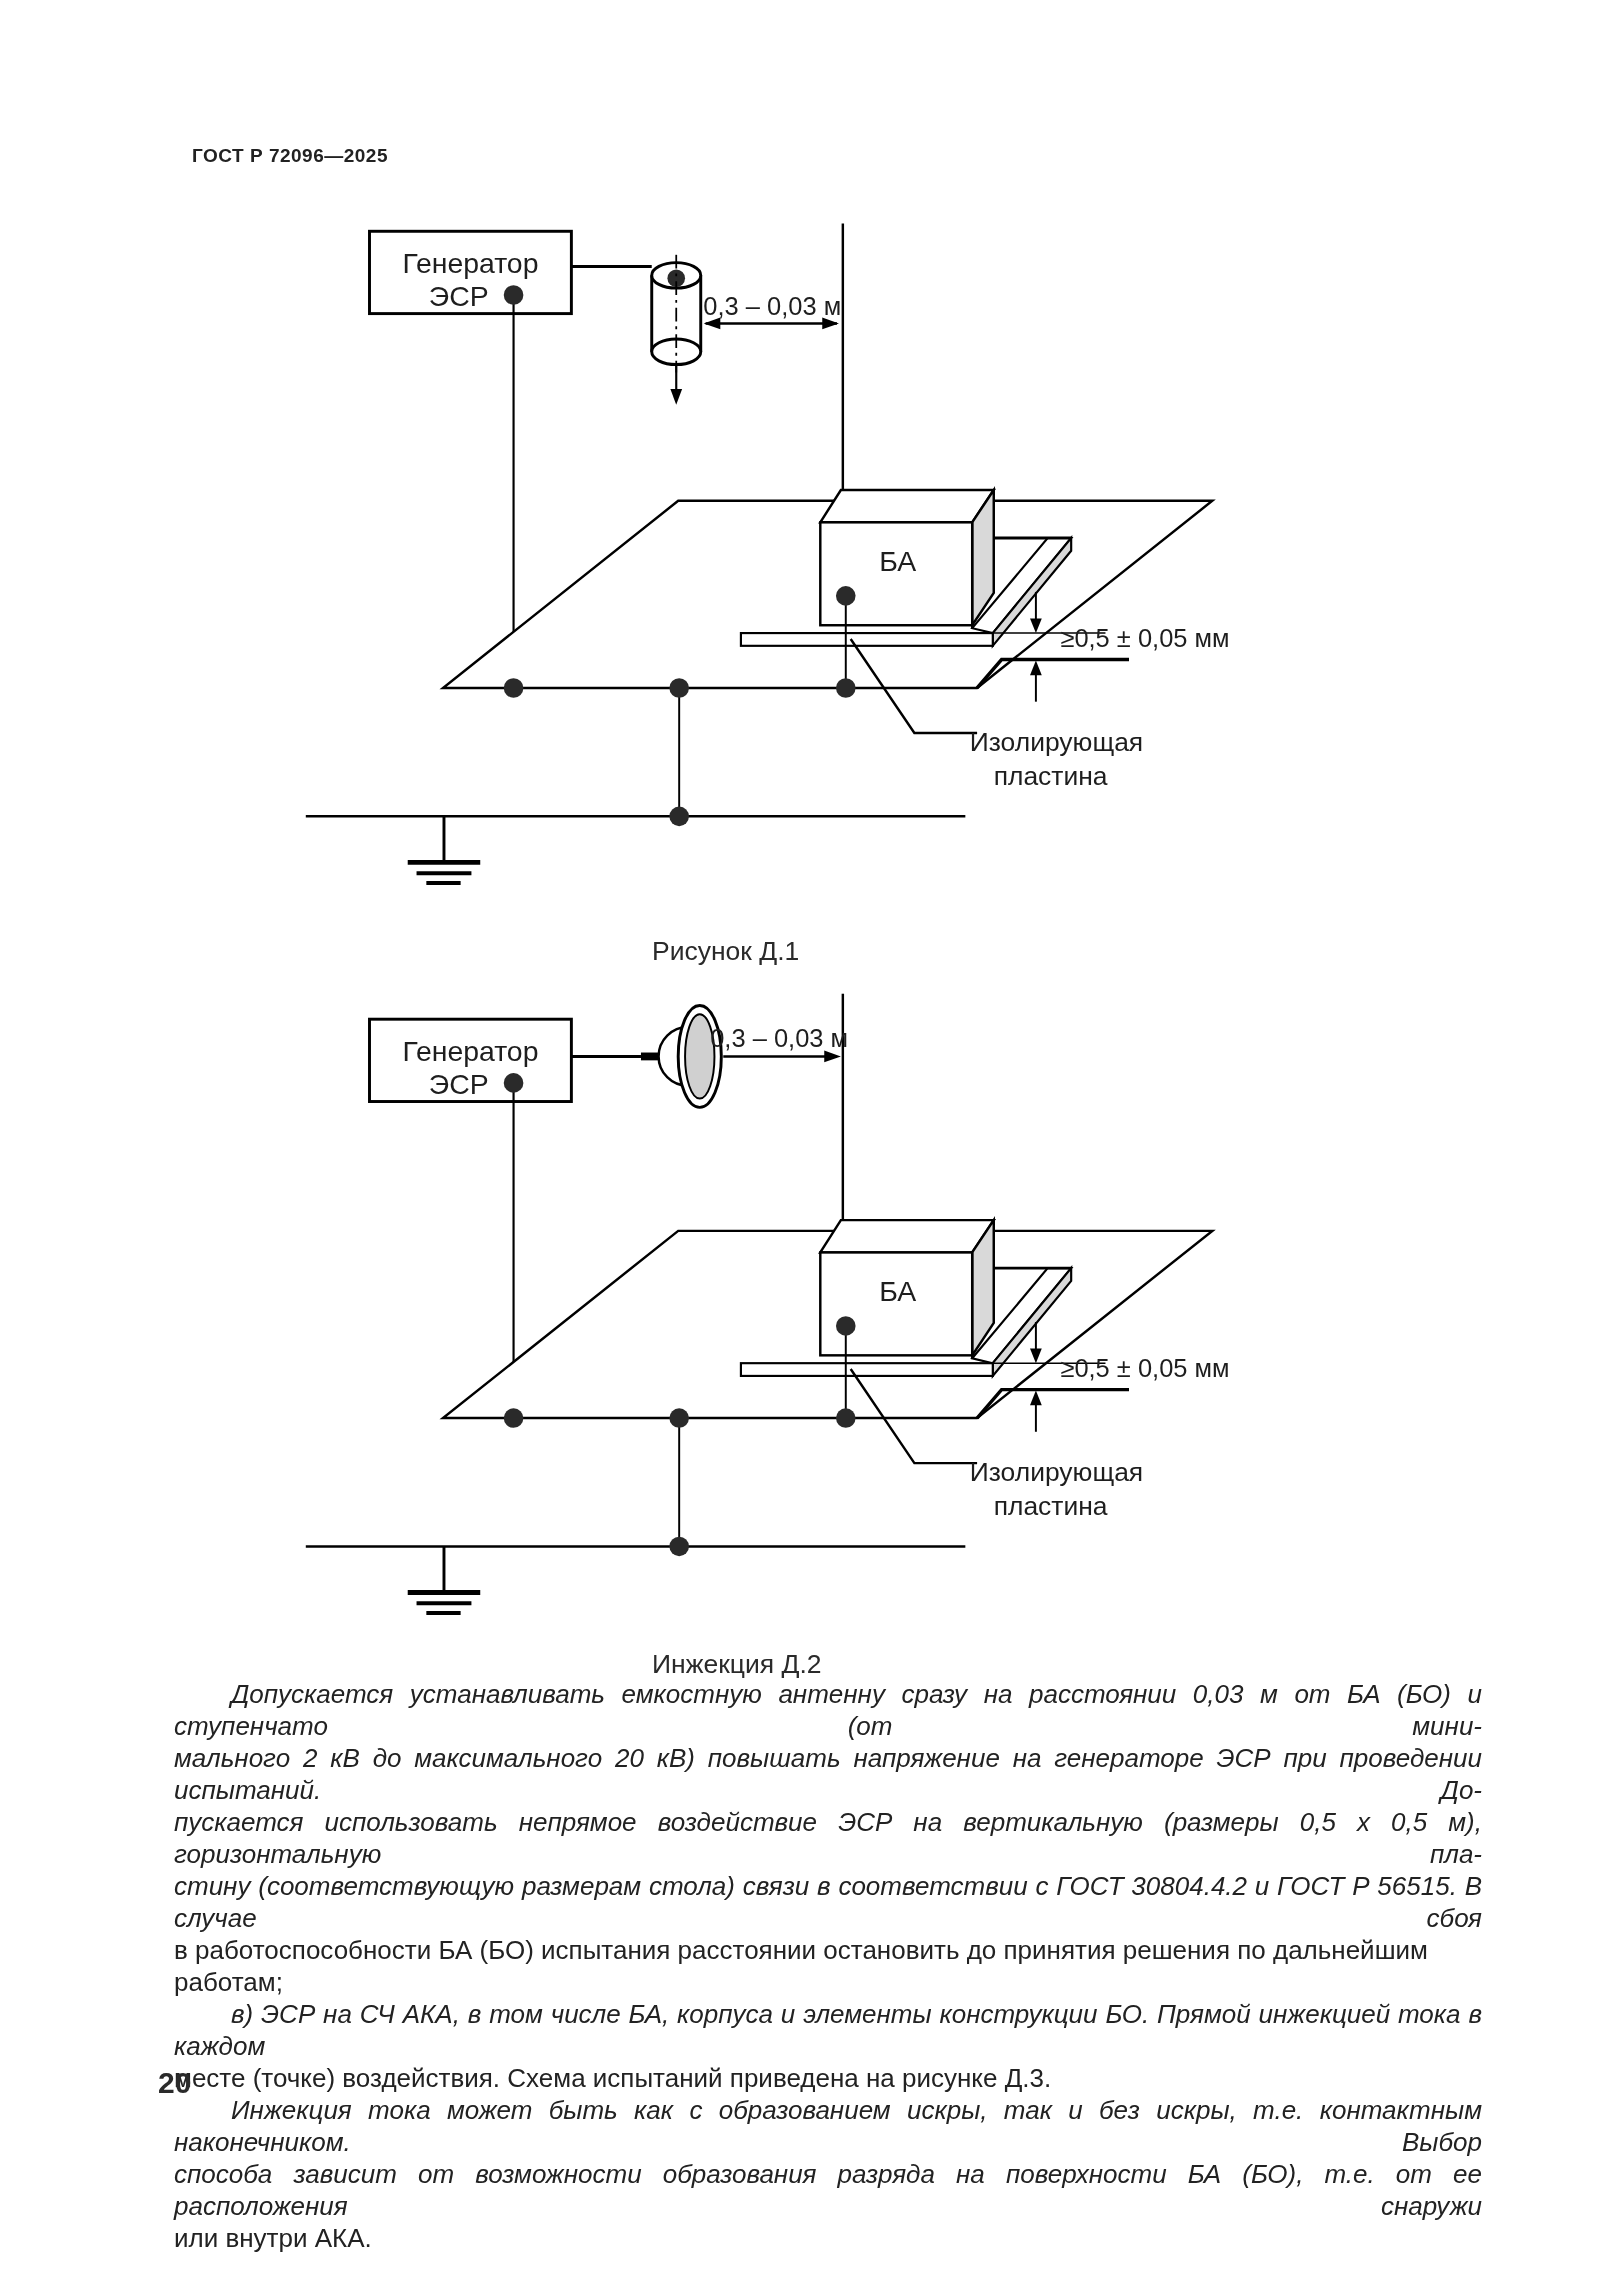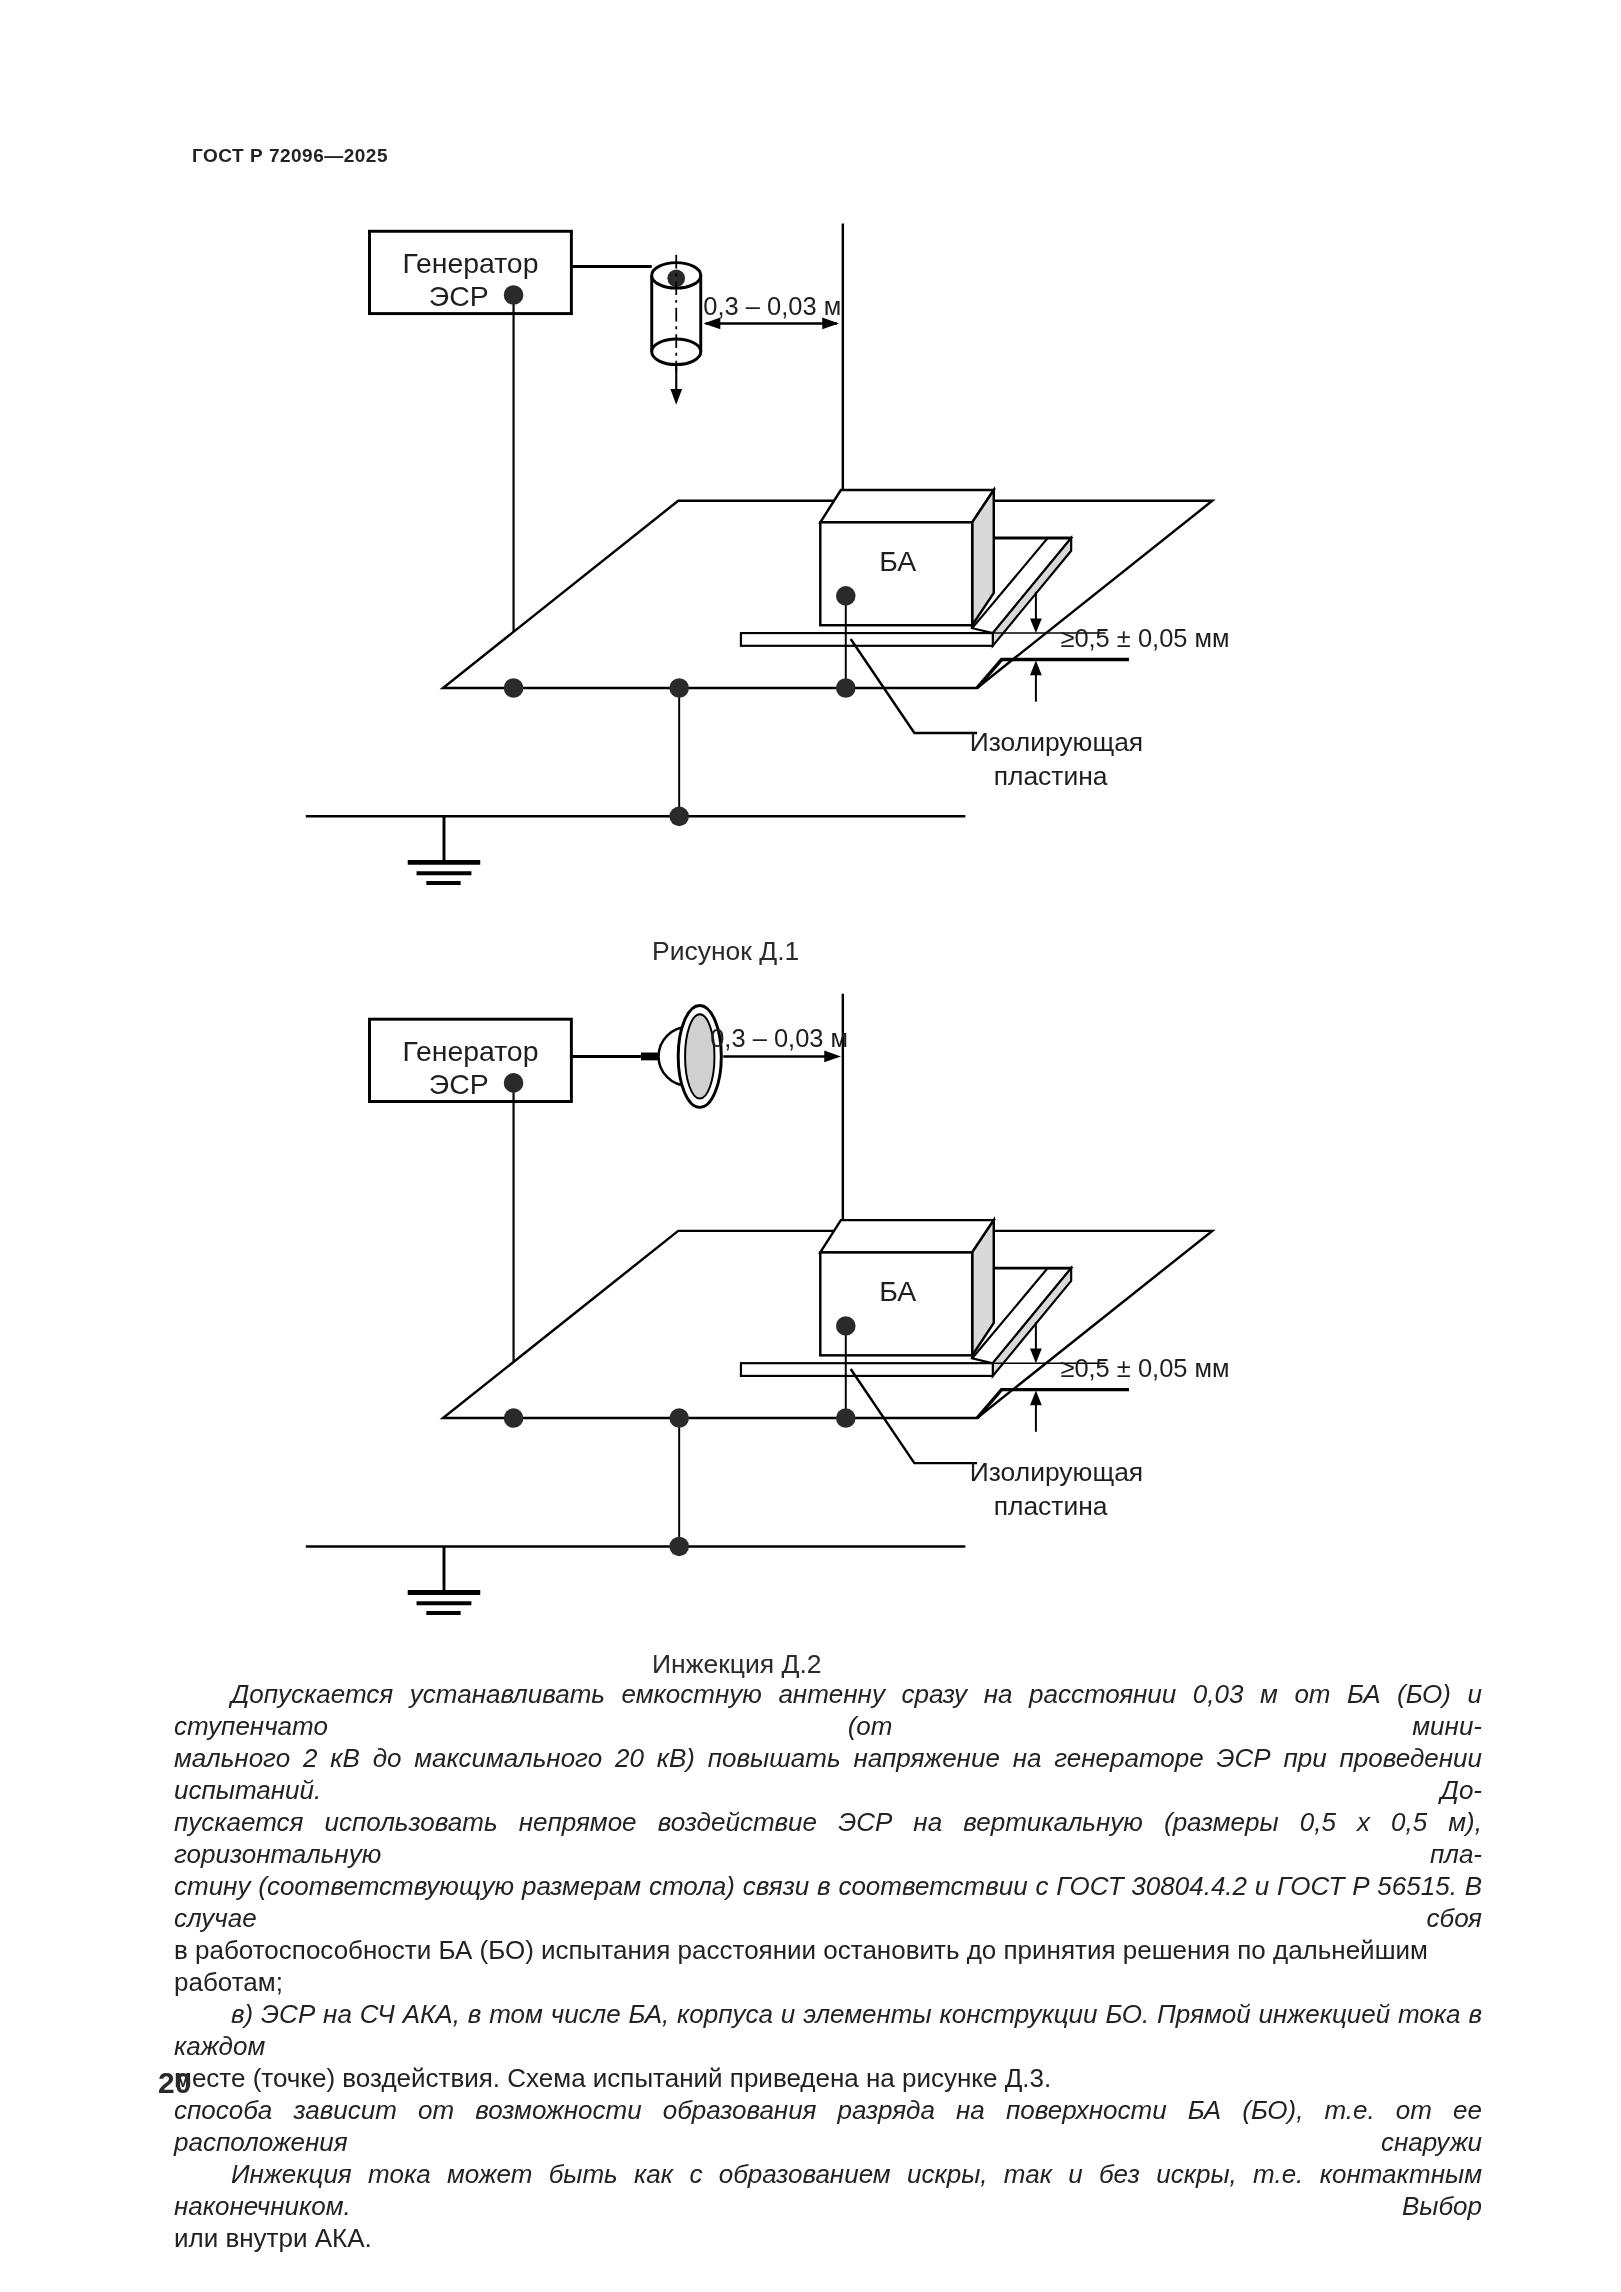--- a/index.html
+++ b/index.html
@@ -203,21 +203,21 @@
   <div id="caption-2" class="caption">Инжекция Д.2</div>
 
   <div id="body-text">
     <div class="tline ind">Допускается устанавливать емкостную антенну сразу на расстоянии 0,03 м от БА (БО) и ступенчато (от мини-</div>
     <div class="tline">мального 2 кВ до максимального 20 кВ) повышать напряжение на генераторе ЭСР при проведении испытаний. До-</div>
     <div class="tline">пускается использовать непрямое воздействие ЭСР на вертикальную (размеры 0,5 х 0,5 м), горизонтальную пла-</div>
     <div class="tline">стину (соответствующую размерам стола) связи в соответствии с ГОСТ 30804.4.2 и ГОСТ Р 56515. В случае сбоя</div>
     <div class="tlast">в работоспособности БА (БО) испытания расстоянии остановить до принятия решения по дальнейшим работам;</div>
     <div class="tline ind">в) ЭСР на СЧ АКА, в том числе БА, корпуса и элементы конструкции БО. Прямой инжекцией тока в каждом</div>
     <div class="tlast">месте (точке) воздействия. Схема испытаний приведена на рисунке Д.3.</div>
+    <div class="tline ind">Инжекция тока может быть как с образованием искры, так и без искры, т.е. контактным наконечником. Выбор</div>
     <div class="tline">способа зависит от возможности образования разряда на поверхности БА (БО), т.е. от ее расположения снаружи</div>
-    <div class="tline ind">Инжекция тока может быть как с образованием искры, так и без искры, т.е. контактным наконечником. Выбор</div>
     <div class="tlast">или внутри АКА.</div>
   </div>
 
   <div id="page-number">20</div>
 
 </div>
 
 
 </body></html>

